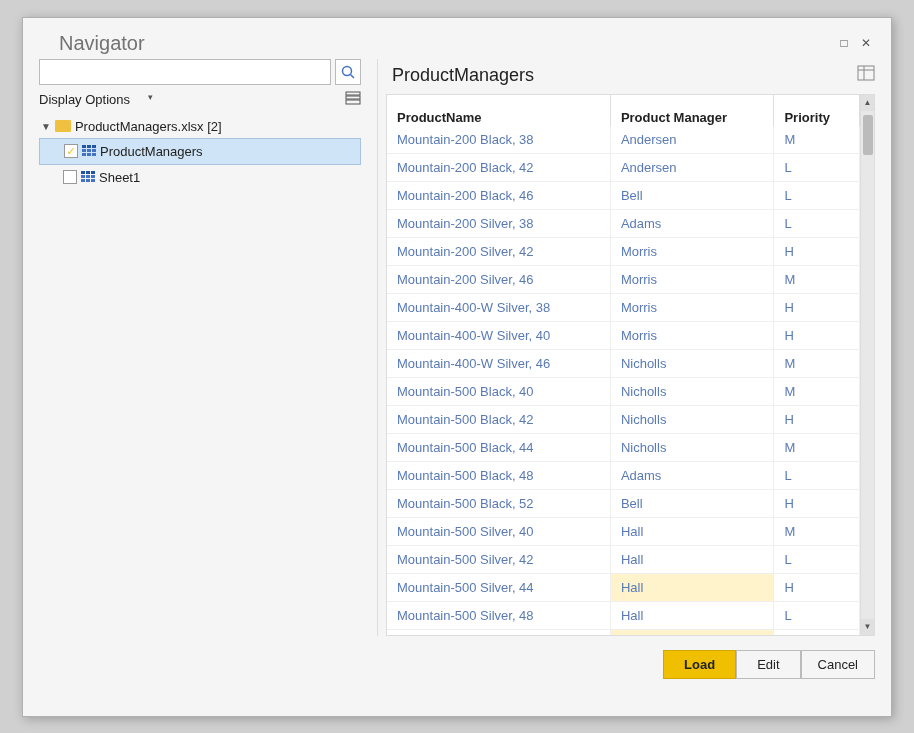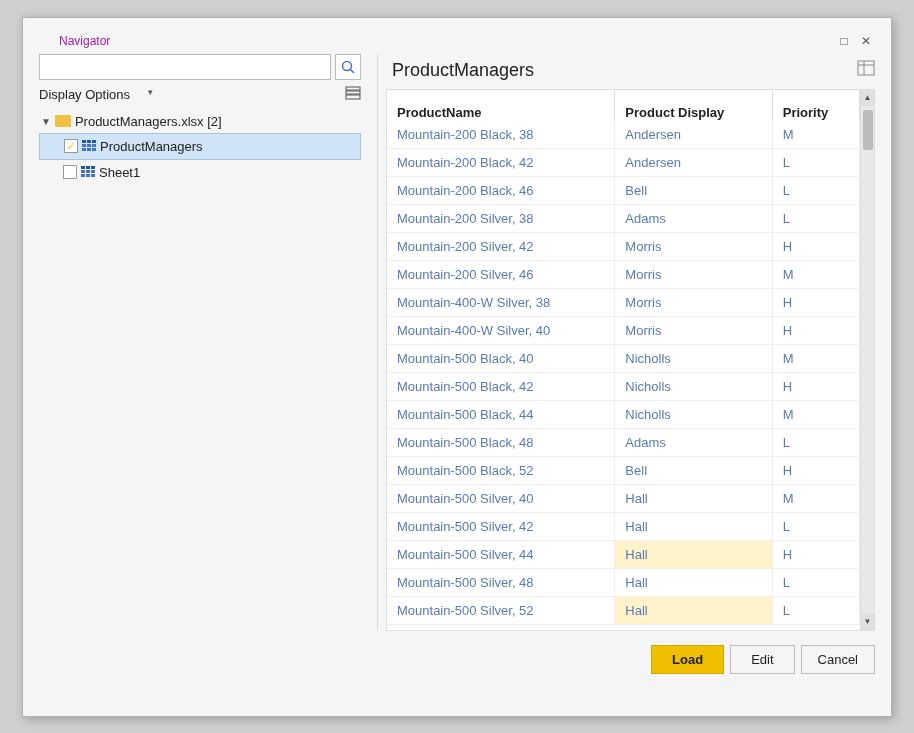--- a/index.html
+++ b/index.html
@@ -20,23 +20,23 @@
       position: relative;
       box-shadow: 2px 2px 10px rgba(0,0,0,0.25);
     }
     .title-bar {
       display: flex;
       align-items: center;
       justify-content: space-between;
       padding: 14px 16px 4px 36px;
     }
     .title-bar-title {
-      font-size: 12px;
+      font-size: 20px;
       font-weight: 400;
-      color: #a21caf;
+      color: #737373;
     }
     .title-bar-buttons {
       display: flex;
       gap: 4px;
     }
     .title-bar-btn {
       width: 18px;
       height: 18px;
       background: none;
       border: none;
@@ -289,21 +289,20 @@
       background: #bbb;
       position: absolute;
       top: 4px;
       left: 2px;
       border-radius: 2px;
     }
     
     .dialog-footer {
       display: flex;
       justify-content: flex-end;
-      gap: 6px;
       padding: 14px 16px;
     }
     .btn-load {
       background: #f0c000;
       border: 1px solid #d0a800;
       padding: 6px 20px;
       font-size: 13px;
       cursor: pointer;
       font-weight: 600;
       color: #222;
@@ -438,21 +437,21 @@
             <line x1="7" y1="1" x2="7" y2="15" stroke="#888" stroke-width="1"></line>
           </svg>
         </button>
       </div>
       <div class="table-wrapper">
         <div style="overflow-y:auto; height:540px; padding-right:14px;">
           <table class="data-table">
             <thead>
               <tr>
                 <th>ProductName</th>
-                <th>Product Display</th>
+                <th>Product Manager</th>
                 <th>Priority</th>
               </tr>
             </thead>
             <tbody id="table-body">
             <tr>
                   <td>Mountain-200 Black, 38</td>
                   <td>Andersen</td>
                   <td>M</td>
                 </tr>
                 <tr>
@@ -482,20 +481,25 @@
                 </tr>
                 <tr>
                   <td>Mountain-400-W Silver, 38</td>
                   <td>Morris</td>
                   <td>H</td>
                 </tr>
                 <tr>
                   <td>Mountain-400-W Silver, 40</td>
                   <td>Morris</td>
                   <td>H</td>
+                </tr>
+                <tr>
+                  <td>Mountain-400-W Silver, 46</td>
+                  <td>Nicholls</td>
+                  <td>M</td>
                 </tr>
                 <tr>
                   <td>Mountain-500 Black, 40</td>
                   <td>Nicholls</td>
                   <td>M</td>
                 </tr>
                 <tr>
                   <td>Mountain-500 Black, 42</td>
                   <td>Nicholls</td>
                   <td>H</td>

